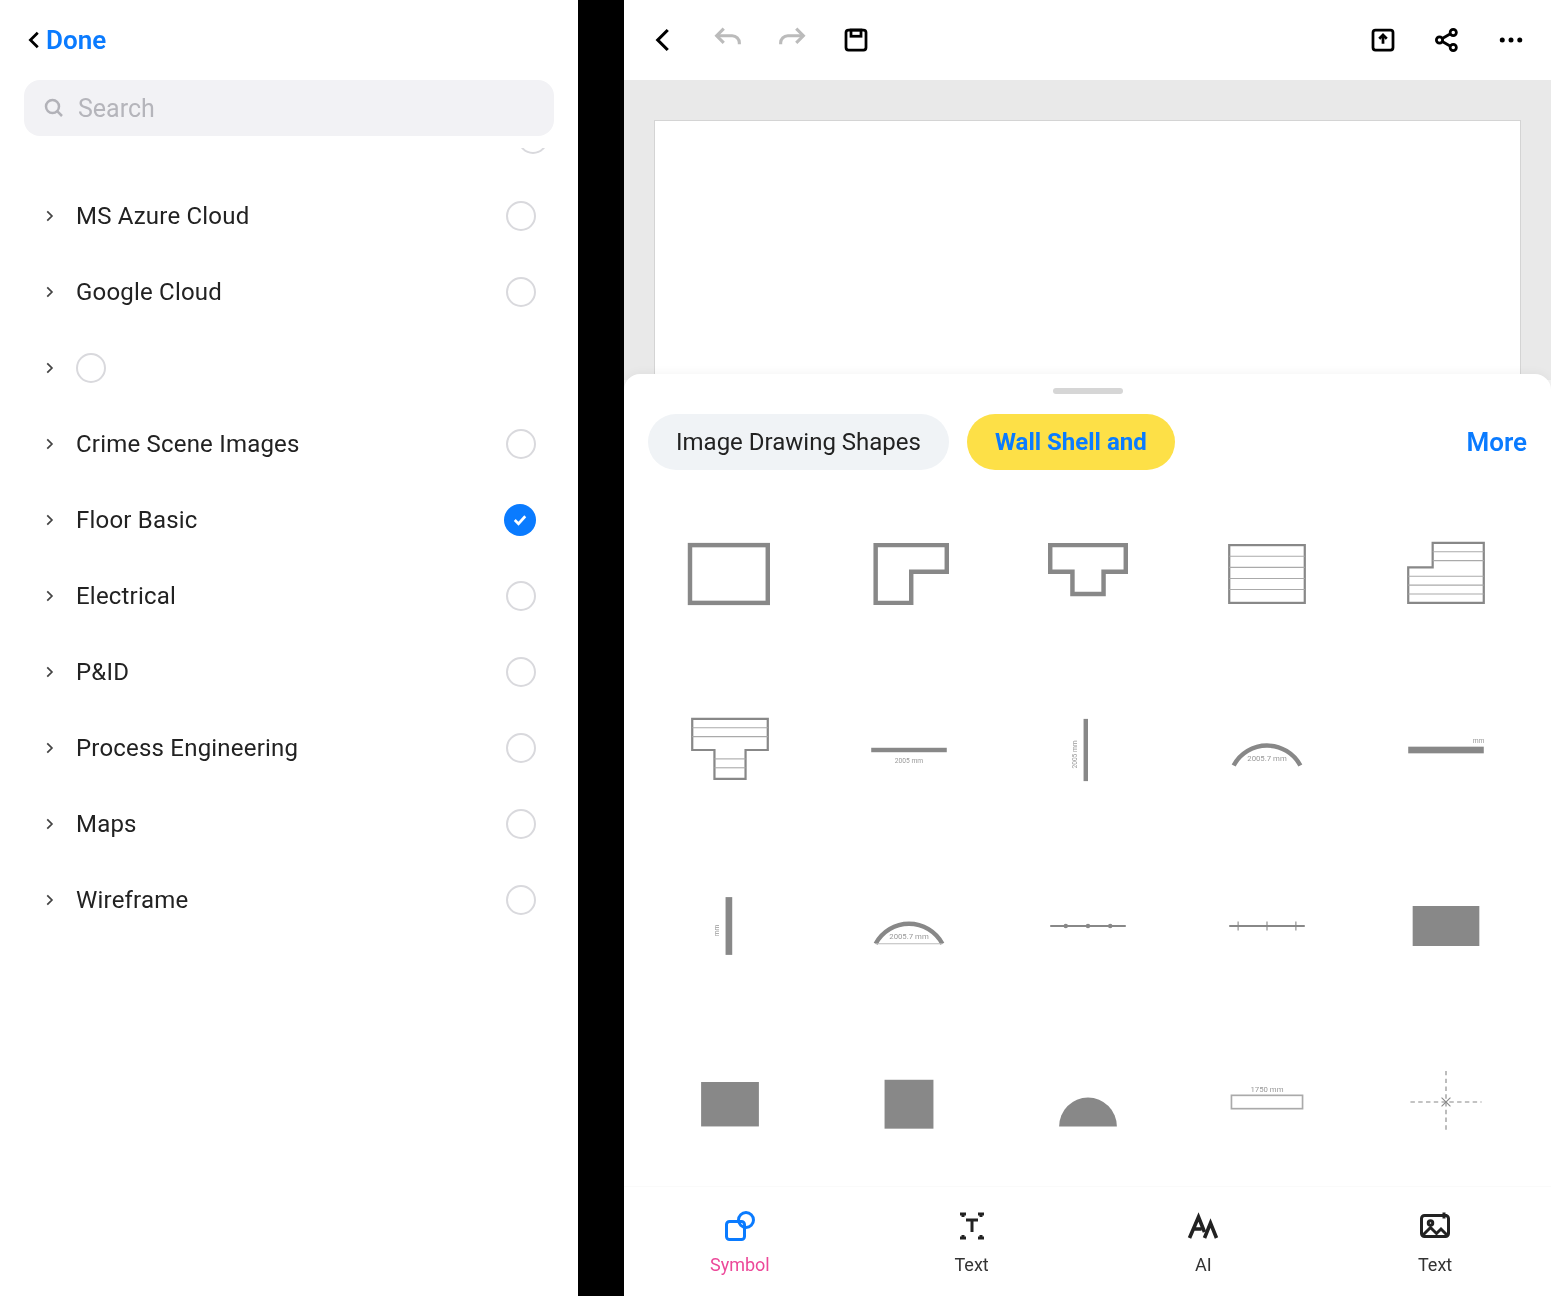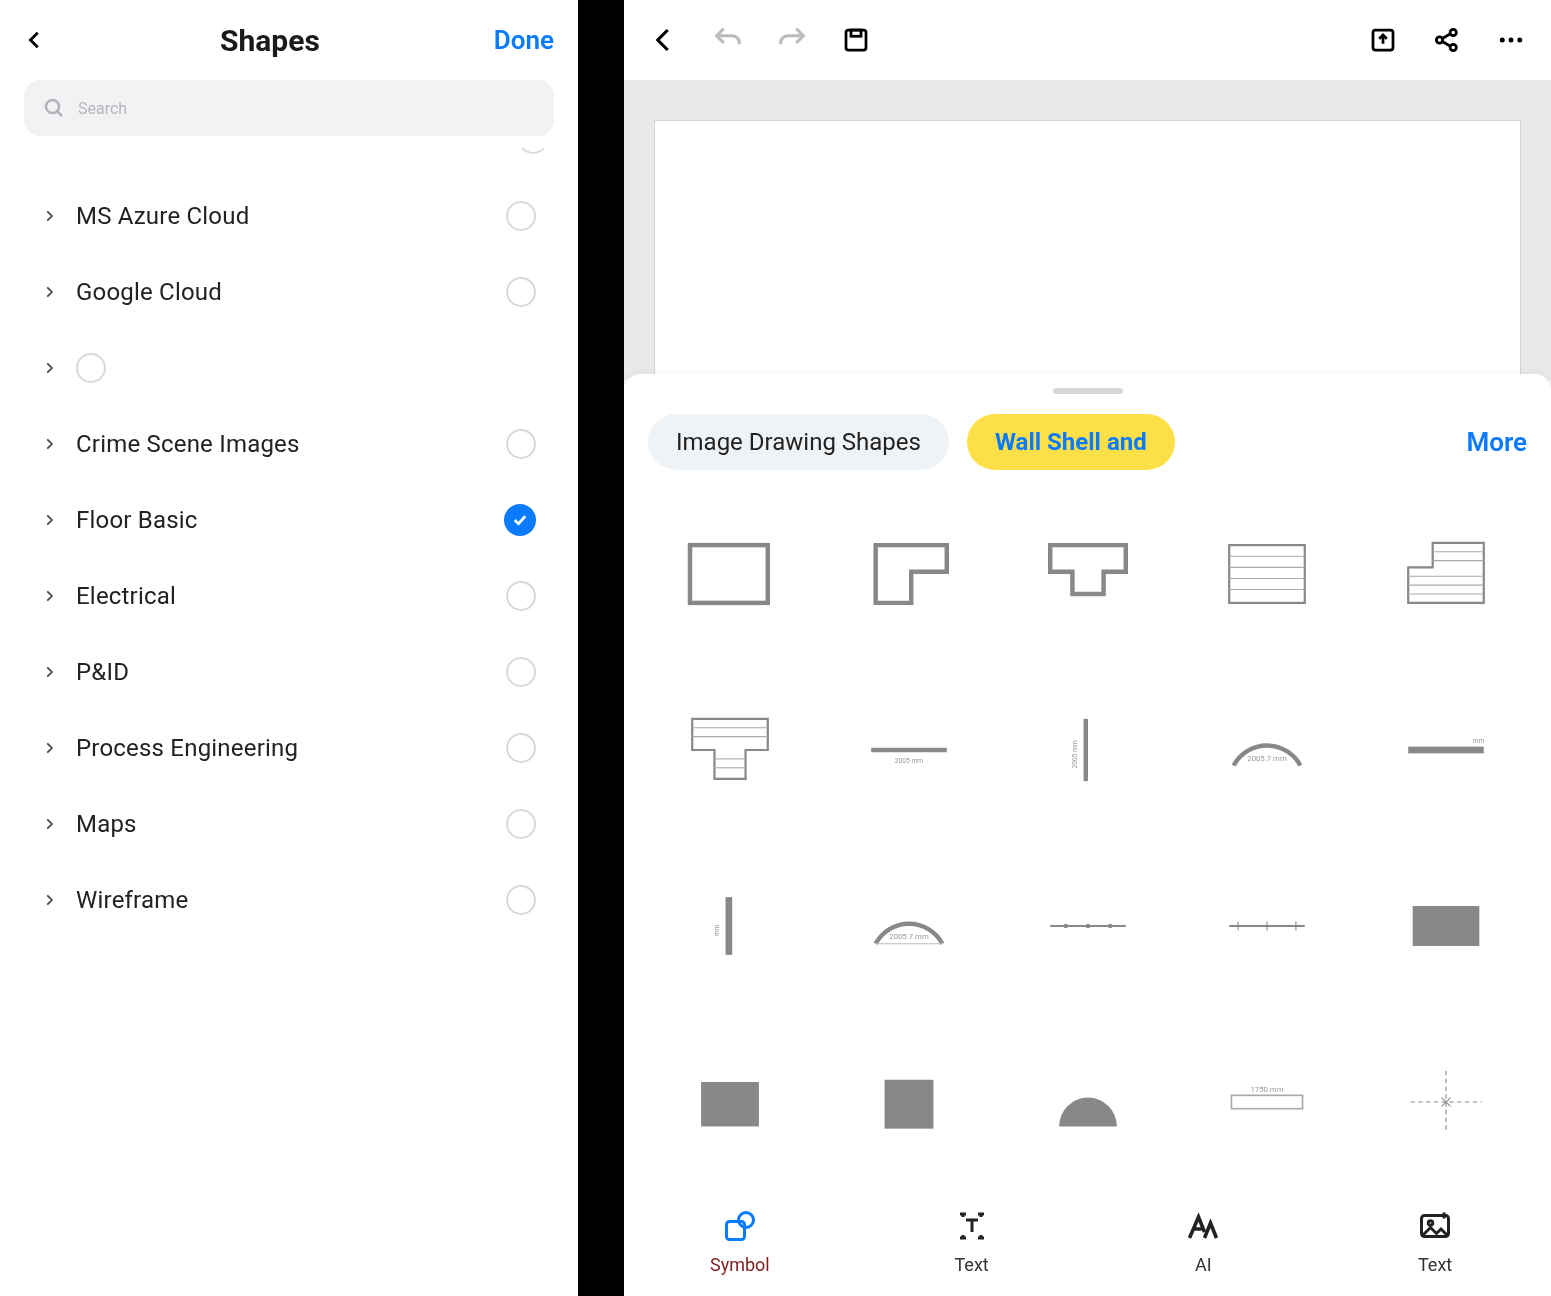--- a/index.html
+++ b/index.html
@@ -9,21 +9,21 @@
   .pane-right { flex: 1; background: #f4f4f4; display: flex; flex-direction: column; }
 
   
   .l-header { display: flex; align-items: center; height: 80px; padding: 0 24px; }
   .l-back { width: 22px; height: 22px; }
   .l-title { flex: 1; text-align: center; font-size: 30px; font-weight: 700; color: #1a1a1a; }
   .l-done { font-size: 26px; font-weight: 600; color: #0a7bff; cursor: pointer; }
   .l-search-wrap { padding: 0 24px 12px 24px; }
   .l-search { display: flex; align-items: center; height: 56px; background: #f2f2f5; border-radius: 16px; padding: 0 18px; }
   .l-search svg { flex-shrink: 0; }
-  .l-search input { border: none; outline: none; background: transparent; font-size: 16px; color: #555; margin-left: 12px; width: 100%; }
+  .l-search input { border: none; outline: none; background: transparent; font-size: 25px; color: #555; margin-left: 12px; width: 100%; }
   .l-search input::placeholder { color: #b5b5bb; }
   .l-list { height: calc(100% - 150px); overflow: hidden; position: relative; }
   .l-item { display: flex; align-items: center; height: 76px; padding: 0 42px; }
   .l-item-chev { width: 14px; height: 14px; margin-right: 20px; }
   .l-item-label { flex: 1; font-size: 24px; color: #222; letter-spacing: 0.2px; }
   .l-item-radio { width: 30px; height: 30px; border: 2px solid #d9d9dd; border-radius: 50%; }
   .l-item-check { width: 32px; height: 32px; border-radius: 50%; background: #0a7bff; display: flex; align-items: center; justify-content: center; }
   .cutoff { height: 30px; overflow: hidden; display:flex; align-items:flex-end; padding:0 30px;}
   .cutoff .l-item-label{ font-size:24px; color:#222;}
   .cutoff-row{display:flex;align-items:center;width:100%; transform:translateY(-24px);}
@@ -41,34 +41,33 @@
   .r-chips { display:flex; align-items:center; gap:18px; padding:0 24px 20px 24px; }
   .chip { height:56px; padding:0 28px; display:flex; align-items:center; border-radius:30px; font-size:24px; white-space:nowrap; }
   .chip-normal { background:#f0f3f6; color:#222; }
   .chip-active { background:#fde047; color:#0a7bff;font-weight:bold; }
   .more-link { font-size:26px; font-weight:600; color:#0a7bff; margin-left:auto; cursor:pointer; }
   .r-grid { flex:1; display:grid; grid-template-columns:repeat(5,1fr); gap:36px 24px; padding:14px 28px; overflow:hidden;}
   .shape-cell { display:flex; align-items:center; justify-content:center; }
   .shape-cell svg { max-width:100%; max-height:80px; }
   .r-bottom { height:110px; background:#fff; display:flex; border-top:1px solid rgba(0,0,0,0.02);}
   .r-bot-item { flex:1; display:flex; flex-direction:column; align-items:center; justify-content:center; gap:6px; font-size:18px; color:#333; cursor:pointer;}
-  .r-bot-item.active { color:#7f1d1d; }
+  .r-bot-item.active { color:#ec4899; }
   .r-bot-item.active svg { stroke:#0a7bff; fill:none;}
 </style>
 </head>
 <body>
 
 <div class="pane pane-left">
   <div class="l-header">
     <div class="l-back">
       <svg viewBox="0 0 24 24" fill="none" stroke="#000" stroke-width="3">
           <polyline points="15 4 7 12 15 20"></polyline>
         </svg>
     </div>
-    <div class="l-title">Shapes</div>
     <div class="l-done">Done</div>
   </div>
   <div class="l-search-wrap">
     <div class="l-search">
       <svg width="24" height="24" viewBox="0 0 24 24" fill="none" stroke="#b2b2b8" stroke-width="2.5">
           <circle cx="10.5" cy="10.5" r="6.5"></circle>
           <line x1="20" y1="20" x2="15.2" y2="15.2"></line>
         </svg>
       <input type="text" placeholder="Search" style="">
     </div>

